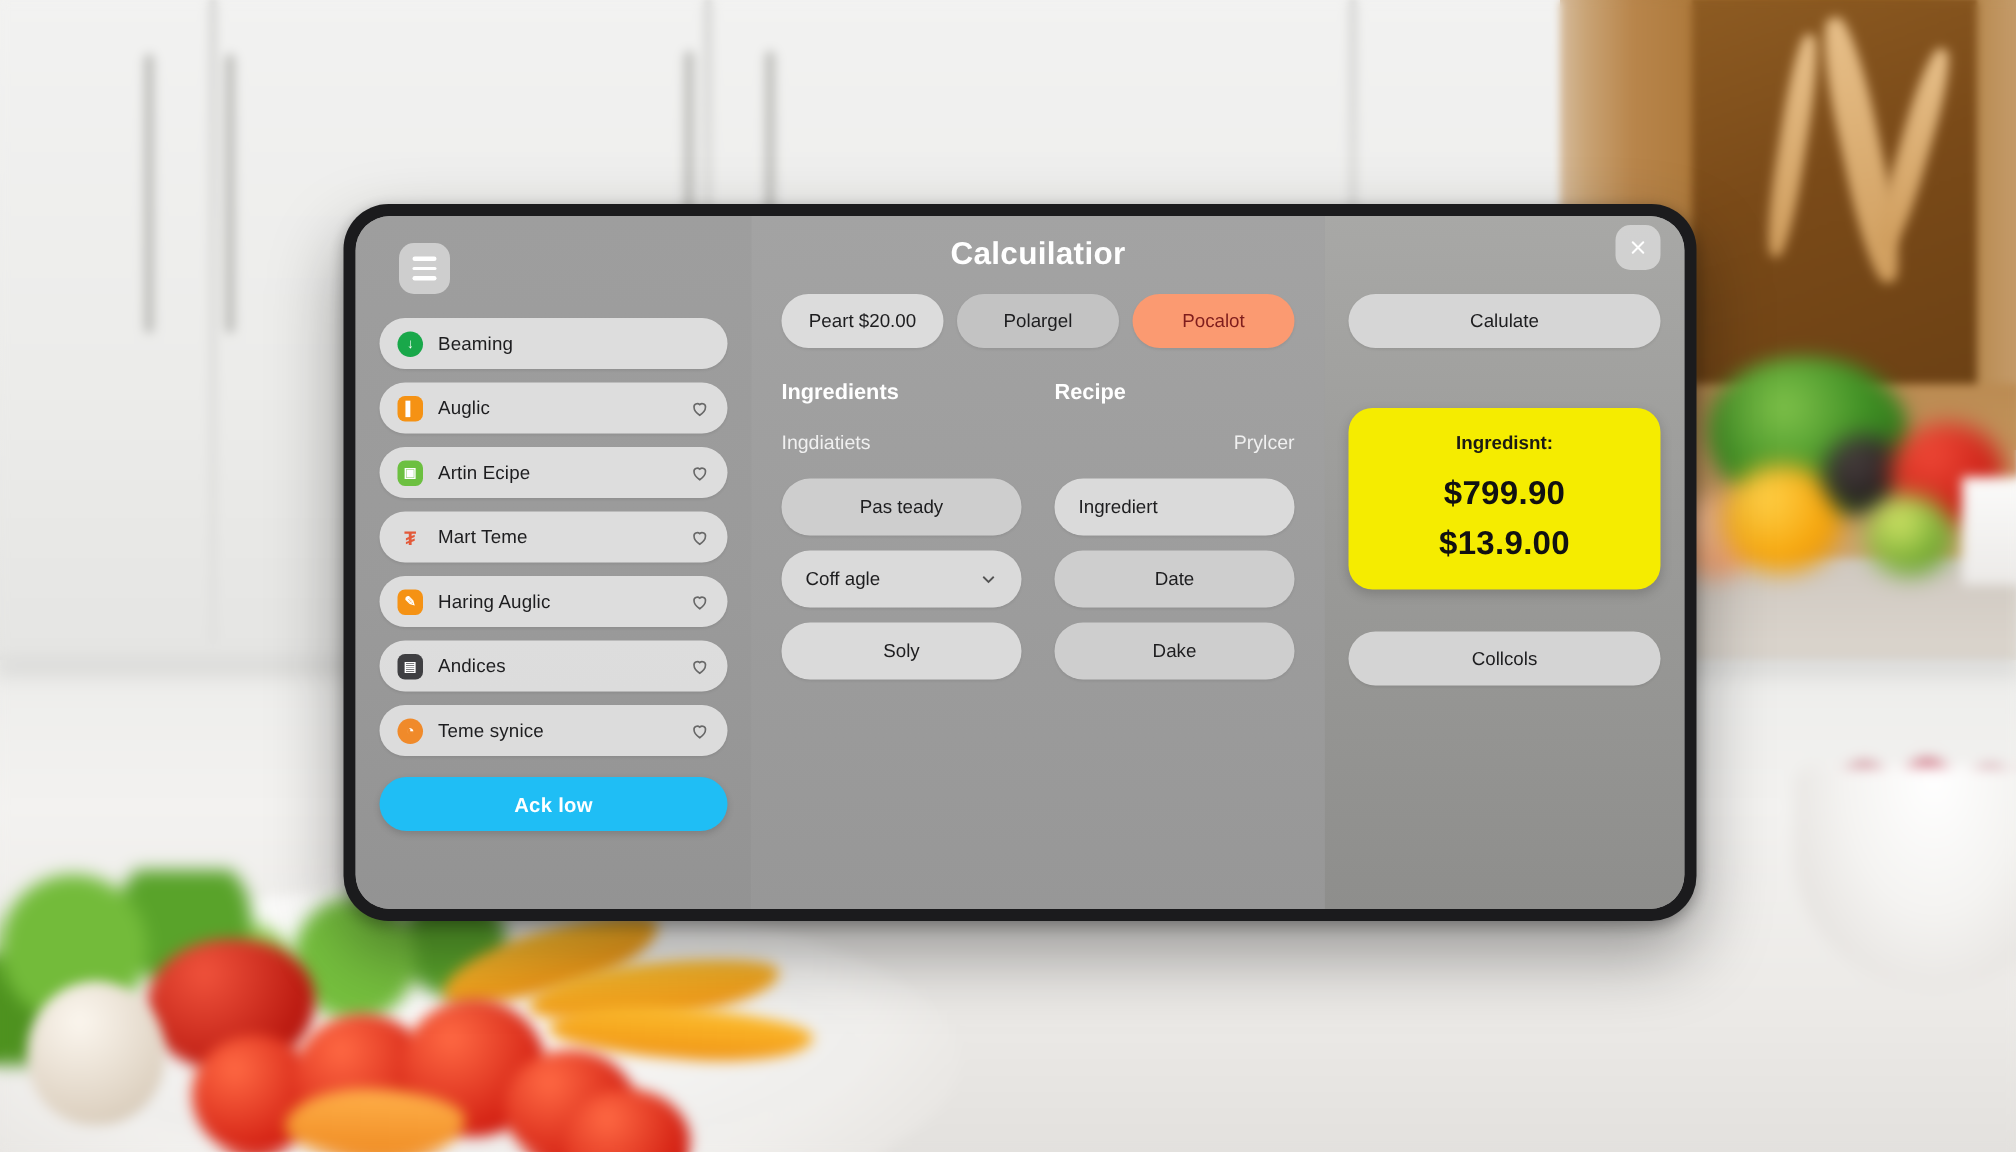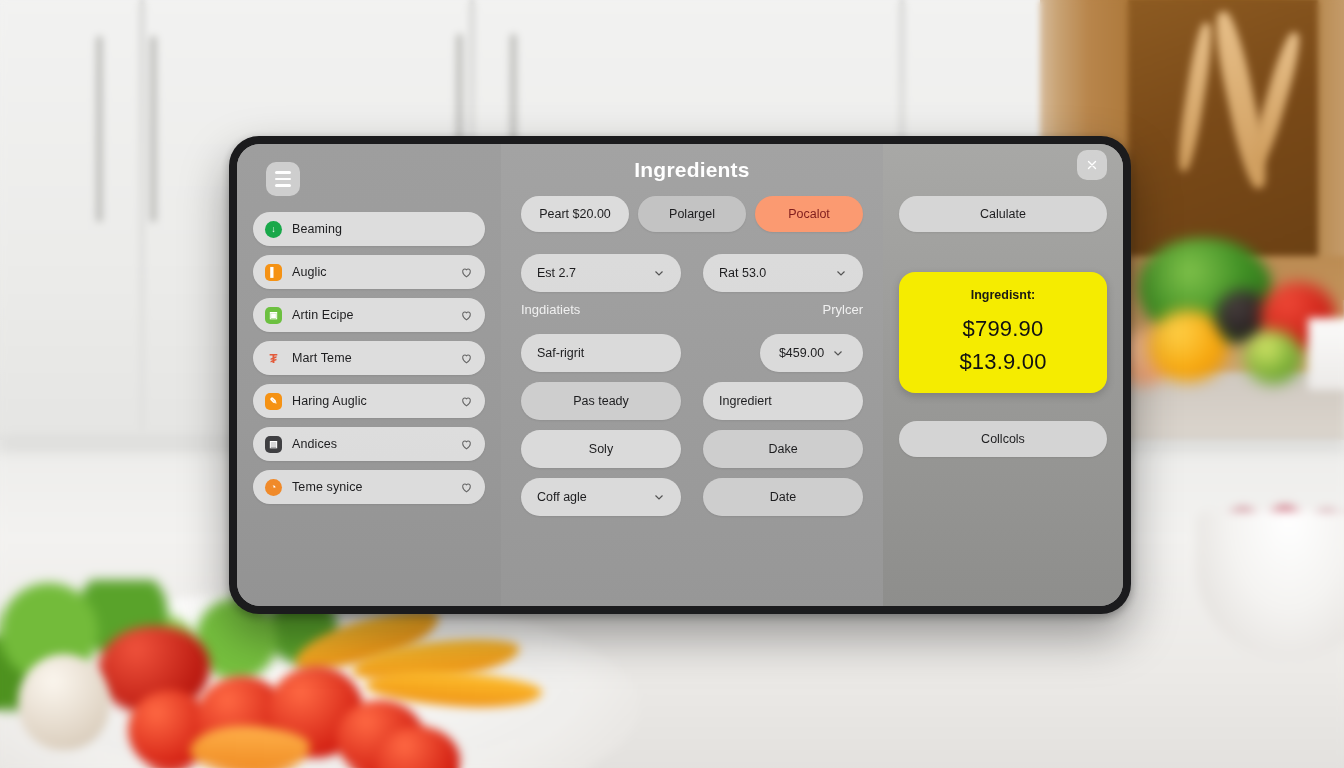--- a/index.html
+++ b/index.html
@@ -397,21 +397,21 @@
     box-shadow: 0 3px 8px rgba(0,0,0,.18);
   }
   #result-card .res-label {
     font-size: 12.5px;
     color: #1a1a14;
     font-weight: bold;
     margin-bottom: 14px;
   }
   #result-card .res-val {
     font-size: 22px;
-    font-weight: normal;
+    font-weight: bold;
     color: #111;
     letter-spacing: .2px;
   }
   #result-card .res-val + .res-val { margin-top: 7px; }
 </style>
 </head>
 <body>
 
 <div id="scene">
 
@@ -533,115 +533,87 @@
         <div class="nav-item">
           <span class="nav-icon ic-circle" style="background:#f08a2a;">◔</span>
           <span class="nav-label">Teme synice</span>
           <span class="nav-fav">
               <svg viewBox="0 0 24 24" fill="none" stroke="#222" stroke-width="2">
                 <path d="M12 20s-7-4.6-7-9.4A4.1 4.1 0 0 1 12 7a4.1 4.1 0 0 1 7 3.6C19 15.4 12 20 12 20z"></path>
               </svg>
             </span>
         </div>
 
+        <div id="cta">Ack low</div>
       </div>
 
       <div id="center">
 
-        <div id="app-title">Ingredients</div>
+        <div id="app-title">Calcuilatior</div>
 
         <div id="tabs">
           <div class="tab">Peart $20.00</div>
           <div class="tab dim">Polargel</div>
           <div class="tab active">Pocalot</div>
         </div>
 
-
         <div class="row">
           <div class="col">
-            <div class="ctrl select">
-              <span>Est 2.7</span>
-              <span class="chev">
-                  <svg viewBox="0 0 24 24" fill="none" stroke="#333" stroke-width="2.4">
-                    <path d="M5 9l7 7 7-7"></path>
-                  </svg>
-                </span>
-            </div>
-          </div>
-          <div class="col">
-            <div class="ctrl select">
-              <span>Rat 53.0</span>
-              <span class="chev">
-                  <svg viewBox="0 0 24 24" fill="none" stroke="#333" stroke-width="2.4">
-                    <path d="M5 9l7 7 7-7"></path>
-                  </svg>
-                </span>
-            </div>
-          </div>
-        </div>
+              <div class="field-label">Ingredients</div>
+            </div>
+          <div class="col">
+              <div class="field-label">Recipe</div>
+            </div>
+        </div>
+
 
         <div class="row">
           <div class="col">
               <div class="field-label sub">Ingdiatiets</div>
             </div>
           <div class="col right-align">
               <div class="field-label sub">Prylcer</div>
             </div>
         </div>
 
+
         <div class="row">
           <div class="col">
-            <div class="ctrl">Saf-rigrit</div>
-          </div>
-          <div class="col">
-            <div class="ctrl pill-sm">
-              <span>$459.00</span>
-              <span class="chev">
-                  <svg viewBox="0 0 24 24" fill="none" stroke="#333" stroke-width="2.4">
-                    <path d="M5 9l7 7 7-7"></path>
-                  </svg>
-                </span>
-            </div>
-          </div>
-        </div>
-
-        <div class="row">
-          <div class="col">
               <div class="ctrl flat center">Pas teady</div>
             </div>
           <div class="col">
               <div class="ctrl">Ingrediert</div>
-            </div>
-        </div>
-
-        <div class="row">
-          <div class="col">
-              <div class="ctrl center">Soly</div>
-            </div>
-          <div class="col">
-              <div class="ctrl flat center">Dake</div>
             </div>
         </div>
 
         <div class="row">
           <div class="col">
             <div class="ctrl select">
               <span>Coff agle</span>
               <span class="chev">
                   <svg viewBox="0 0 24 24" fill="none" stroke="#333" stroke-width="2.4">
                     <path d="M5 9l7 7 7-7"></path>
                   </svg>
                 </span>
             </div>
           </div>
           <div class="col">
               <div class="ctrl flat center">Date</div>
             </div>
         </div>
 
+        <div class="row">
+          <div class="col">
+              <div class="ctrl center">Soly</div>
+            </div>
+          <div class="col">
+              <div class="ctrl flat center">Dake</div>
+            </div>
+        </div>
+
       </div>
 
       <div id="right">
 
         <div id="close-btn">
           <svg width="14" height="14" viewBox="0 0 24 24" fill="none" stroke="#fff" stroke-width="2.4" stroke-linecap="round">
               <path d="M6 6l12 12M18 6L6 18"></path>
             </svg>
         </div>
 

